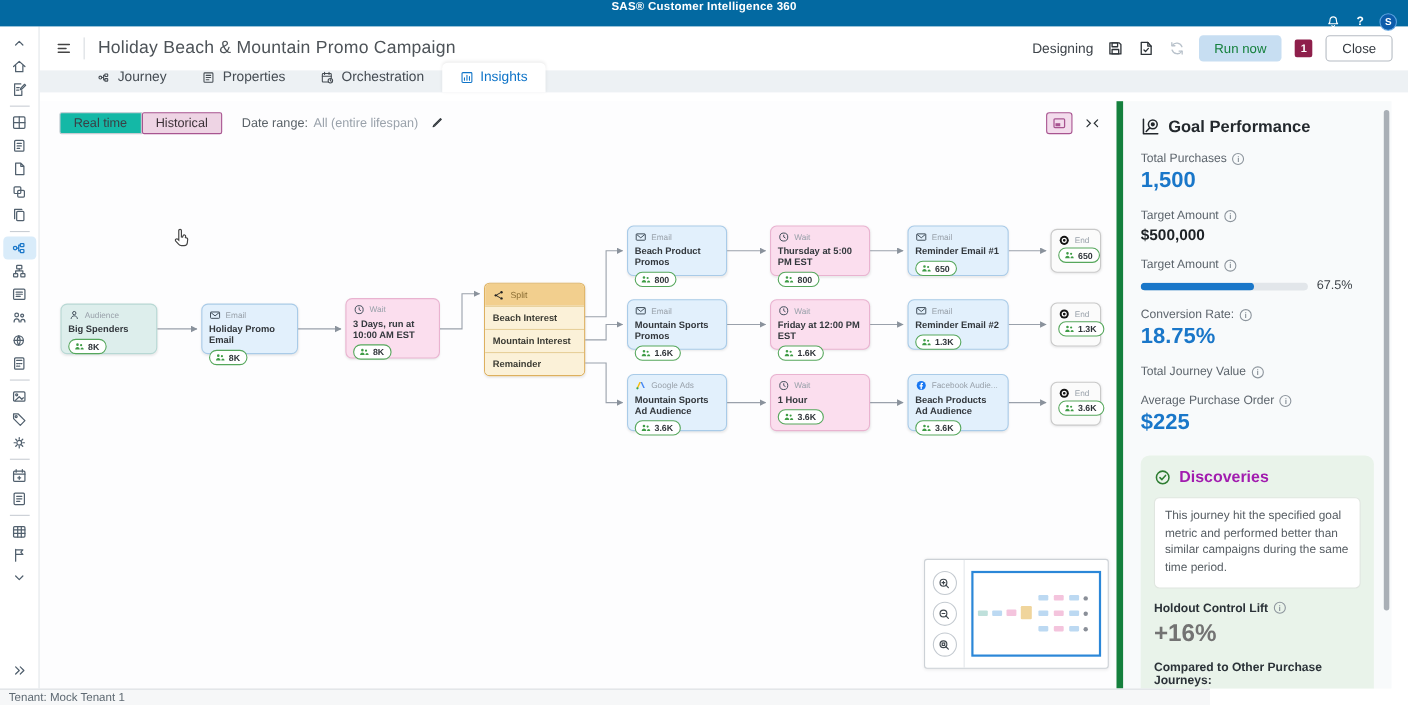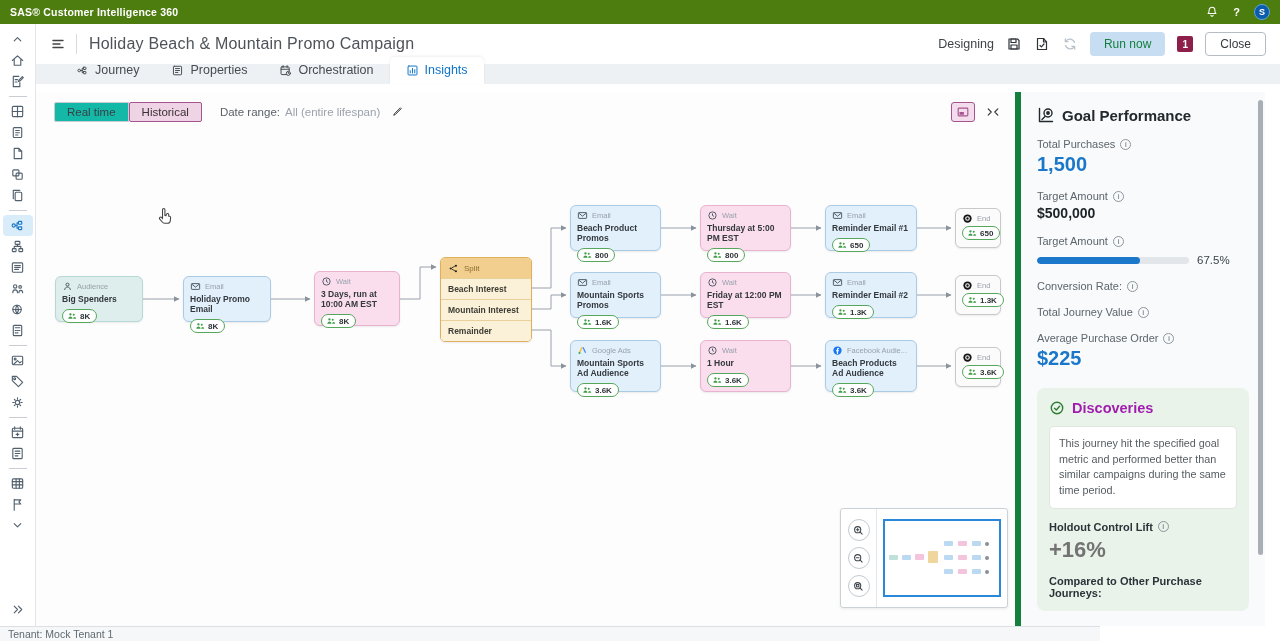--- a/index.html
+++ b/index.html
@@ -1,21 +1,21 @@
 <!DOCTYPE html>
 <html><head>
 <meta charset="utf-8">
 <style>
   * { margin:0; padding:0; box-sizing:border-box; }
   html,body { width:1280px; height:641px; overflow:hidden; background:#fff;
     font-family:"Liberation Sans", sans-serif; }
 
   
-  #topbar { position:absolute; left:0; top:0; width:1280px; height:24px; background:#4d7c0f;
-    display:flex; align-items:center; padding:0 10px; z-index:30; }
+  #topbar { position:absolute; left:0; top:0; width:1280px; height:24px; background:#0369a1;
+    display:flex; align-items:center; padding:0 10px; z-index:30;flex-direction:column; }
   #topbar .brand { color:#fff; font-size:10.5px; font-weight:bold; letter-spacing:.2px; }
   #topbar .tb-right { margin-left:auto; display:flex; align-items:center; gap:14px; }
   .tb-ic { width:14px; height:14px; }
   #topbar .help { color:#fff; font-size:11px; font-weight:bold; }
   .avatar { width:16px; height:16px; border-radius:50%; background:#0c5cab; color:#fff;
     font-size:9px; font-weight:bold; display:flex; align-items:center; justify-content:center;
     border:1px solid #5ea4e0; }
 
   
   #sidebar { position:absolute; left:0; top:24px; width:36px; height:602px; background:#fff;
@@ -41,21 +41,21 @@
   .hd-ic.dim { stroke:#b9c2cb; }
   .btn-run { background:#c7def2; color:#15803d; font-size:12px; border:none; border-radius:4px;
     padding:5px 14px; cursor:not-allowed; }
   .badge-count { background:#8e1f4b; color:#fff; min-width:16px; height:16px; font-size:10px;
     font-weight:bold; display:flex; align-items:center; justify-content:center; border-radius:2px; }
   .btn-close { background:#fff; color:#33393f; font-size:12px; border:1px solid #b6bcc4;
     border-radius:4px; padding:4px 14px; cursor:pointer; }
 
   
   #tabbar { position:absolute; left:36px; top:64px; width:1244px; height:20px; background:#edf1f4;
-    display:flex; align-items:flex-end; padding-left:24px; }
+    display:flex; align-items:flex-end; padding-left:36px; }
   .tab { display:flex; align-items:center; gap:6px; font-size:12.5px; color:#454c53;
     padding:6px 16px 7px; cursor:pointer; }
   .tab svg { width:13px; height:13px; stroke:#454c53; fill:none; stroke-width:1.2; stroke-linecap:round; stroke-linejoin:round; }
   .tab.active { background:#fff; color:#0f74c8; border-radius:5px 5px 0 0; box-shadow:0 -1px 3px rgba(0,0,0,.07); }
   .tab.active svg { stroke:#0f74c8; }
 
   
   #canvas { position:absolute; left:36px; top:92px; width:979px; height:534px; background:#fdfdfe; overflow:hidden; }
   #cv-toolbar { position:absolute; left:18px; top:8px; right:10px; height:24px; display:flex; align-items:center; }
   .seg { display:flex; }
@@ -765,20 +765,21 @@
     <div class="pbar">
         <div class="pbar-fill" style="width: 67.5%;"></div>
       </div>
     <span class="pbar-pct">67.5%</span>
   </div>
 
   <div class="m-label">
       <span>Conversion Rate:</span>
       <span class="info"></span>
     </div>
+  <div class="m-blue">18.75%</div>
 
   <div class="m-label">
       <span>Total Journey Value</span>
       <span class="info"></span>
     </div>
 
   <div class="m-label">
       <span>Average Purchase Order</span>
       <span class="info"></span>
     </div>

